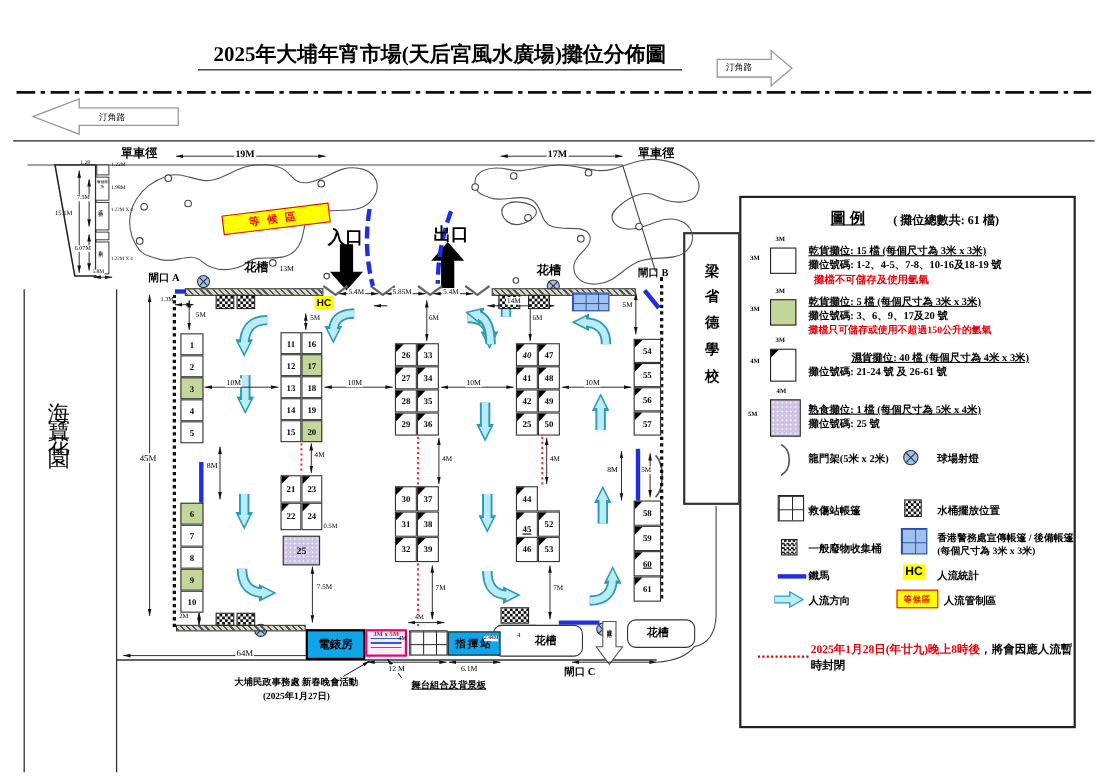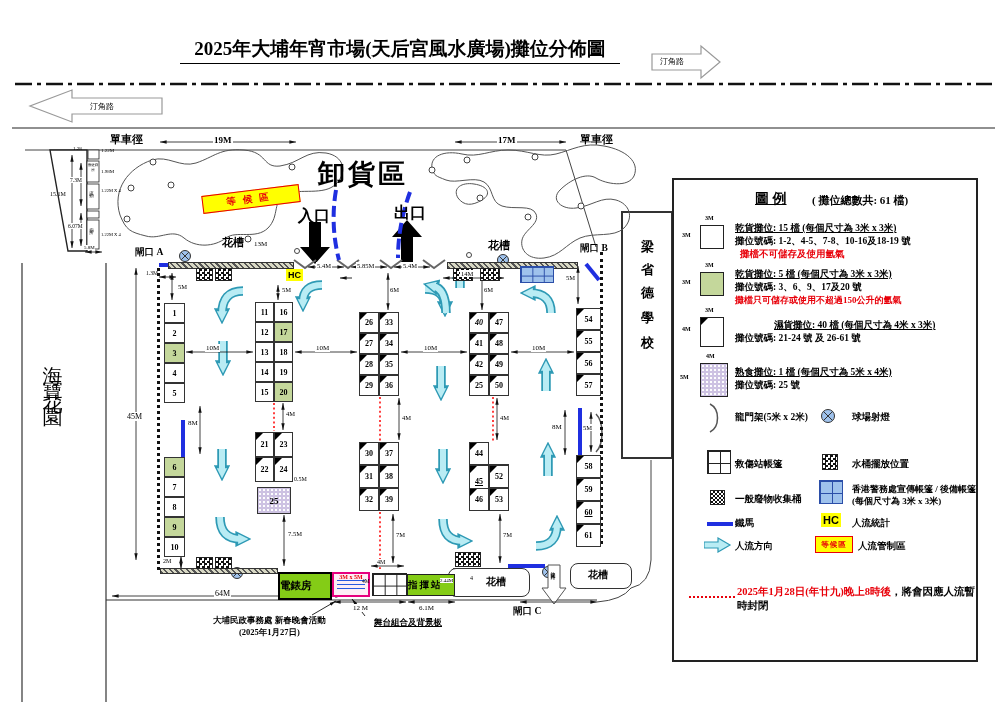--- a/index.html
+++ b/index.html
@@ -26,21 +26,21 @@
   .gridtent{position:absolute;z-index:3;box-sizing:border-box;border:1.2px solid #222;background-color:#fff;
          background-image:linear-gradient(#222 1px,transparent 1px),linear-gradient(90deg,#222 1px,transparent 1px);}
   .ptent{position:absolute;z-index:3;box-sizing:border-box;border:1.5px solid #2b4ea8;background-color:#9fc2ec;
          background-image:linear-gradient(#2b4ea8 1px,transparent 1px),linear-gradient(90deg,#2b4ea8 1px,transparent 1px);}
   .dotl{position:absolute;z-index:2;}
   
   .hcbadge{position:absolute;z-index:4;background:#ffff00;color:#000;font:bold 9px "Liberation Sans",sans-serif;
          padding:1px 2px;}
   .waitbadge{position:absolute;z-index:4;background:#ffff00;border:1.5px solid #e8000a;color:#e8000a;
          font-weight:bold;display:flex;align-items:center;justify-content:center;}
-  .boxed{position:absolute;z-index:3;box-sizing:border-box;background:#84cc16;display:flex;align-items:center;}
+  .boxed{position:absolute;z-index:3;box-sizing:border-box;background:#0ea5e9;display:flex;align-items:center;justify-content:center;}
   
   #legend{position:absolute;left:672px;top:178px;width:306px;height:484px;z-index:5;
           background:#fff;border:2.5px solid #222;box-sizing:border-box;}
   #legend .lb{z-index:6;}
   .lgtxt{font-size:9.5px;}
   .u{text-decoration:underline;}
   .rounded{position:absolute;z-index:2;box-sizing:border-box;border:1px solid #333;border-radius:8px;background:#fff;}
 </style>
 </head>
 <body>
@@ -272,21 +272,20 @@
     <span>等候區</span>
   </div>
   <div class="hcbadge" style="left:286px;top:269px;">HC</div>
 
   <div class="lb b" style="left:180px;top:36px;width:440px;text-align:center;font-size:19px;border-bottom:1.6px solid #000;padding-bottom:1px;">2025年大埔年宵市場(天后宮風水廣場)攤位分佈圖</div>
   <div class="lb" style="left:660px;top:56px;font-size:8px;">汀角路</div>
   <div class="lb" style="left:90px;top:101px;font-size:8px;">汀角路</div>
   <div class="lb b" style="left:110px;top:132px;font-size:11px;">單車徑</div>
   <div class="lb b" style="left:580px;top:132px;font-size:11px;">單車徑</div>
 
-  <div class="lb b" style="left:318px;top:156px;font-size:27px;letter-spacing:3px;">卸貨區</div>
   <div class="lb b" style="left:298px;top:206px;font-size:16px;">入口</div>
   <div class="lb b" style="left:394px;top:203px;font-size:16px;">出口</div>
   <div class="lb b" style="left:135px;top:246px;font-size:9.5px;">閘口 A</div>
   <div class="lb b" style="left:580px;top:242px;font-size:9.5px;">閘口 B</div>
   <div class="lb b" style="left:513px;top:605px;font-size:9.5px;">閘口 C</div>
   <div class="lb b" style="left:222px;top:235px;font-size:11px;">花槽</div>
   <div class="lb b" style="left:488px;top:238px;font-size:11px;">花槽</div>
   <div class="lb b" style="left:486px;top:575px;font-size:10px;z-index:4;">花槽</div>
   <div class="lb b" style="left:588px;top:568px;font-size:10px;z-index:4;">花槽</div>
   <div class="lb vert" style="left:40px;top:350px;font-size:20px;letter-spacing:14px;">海寶花園</div>

